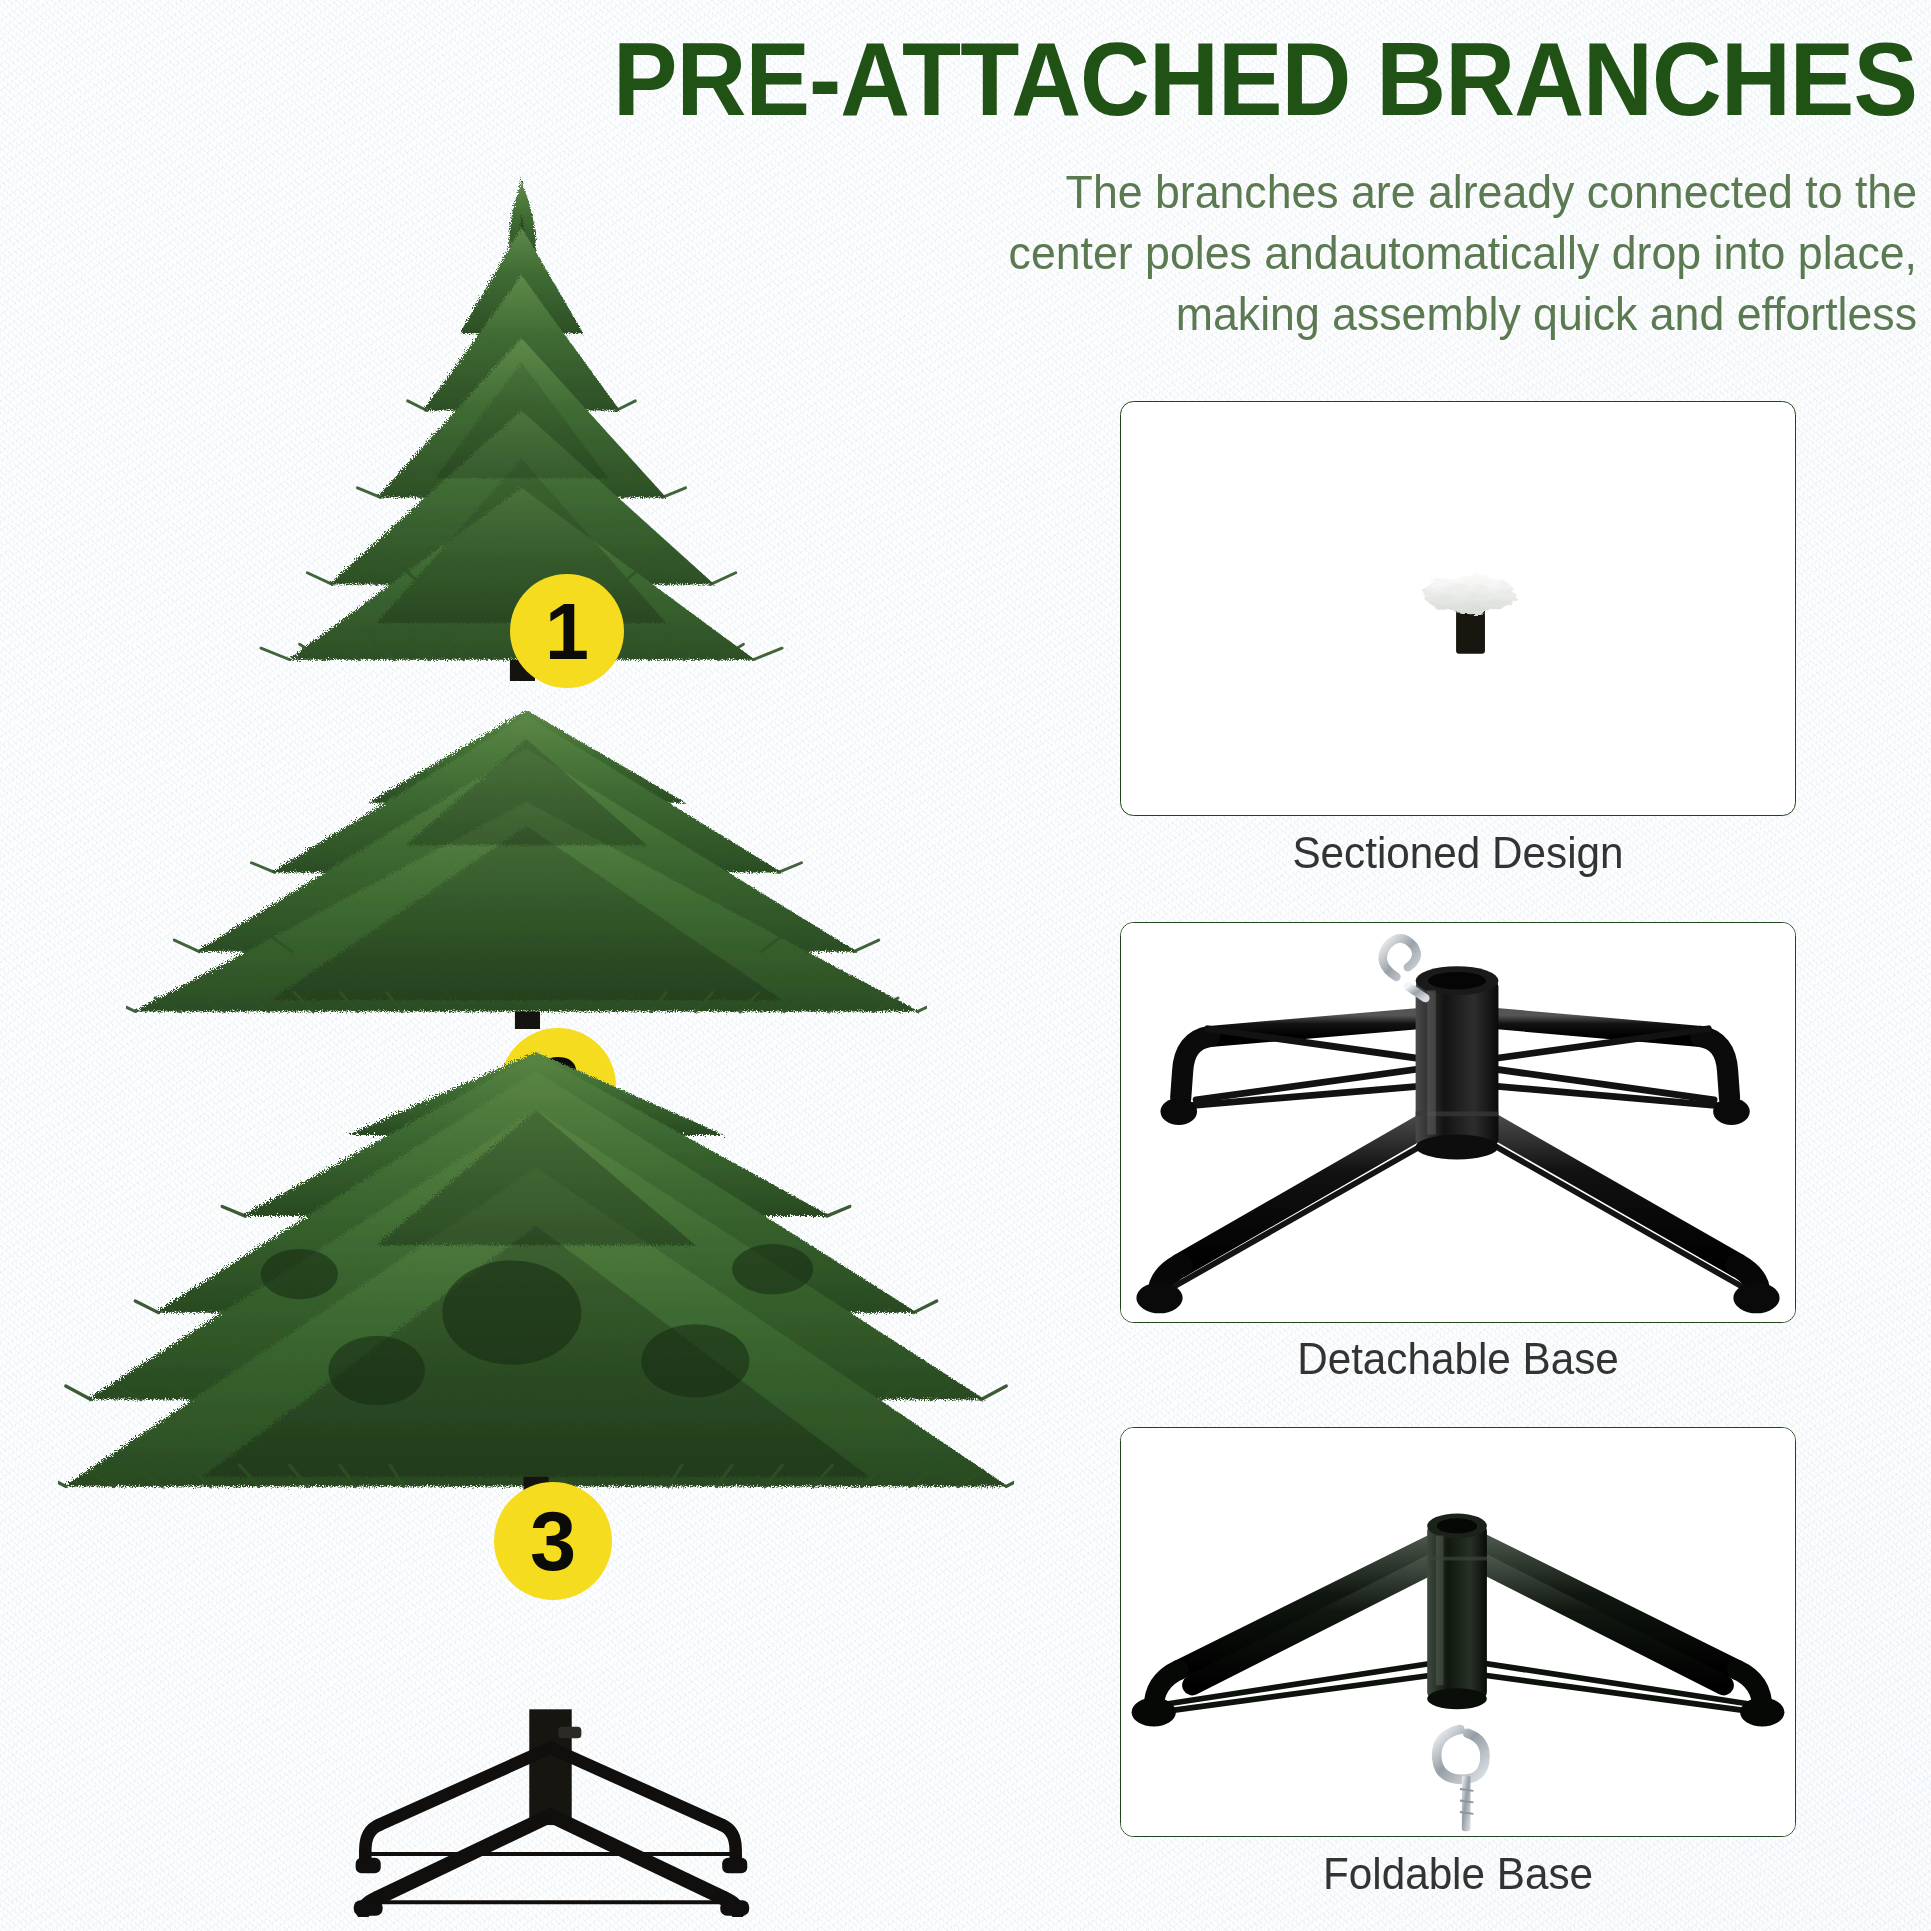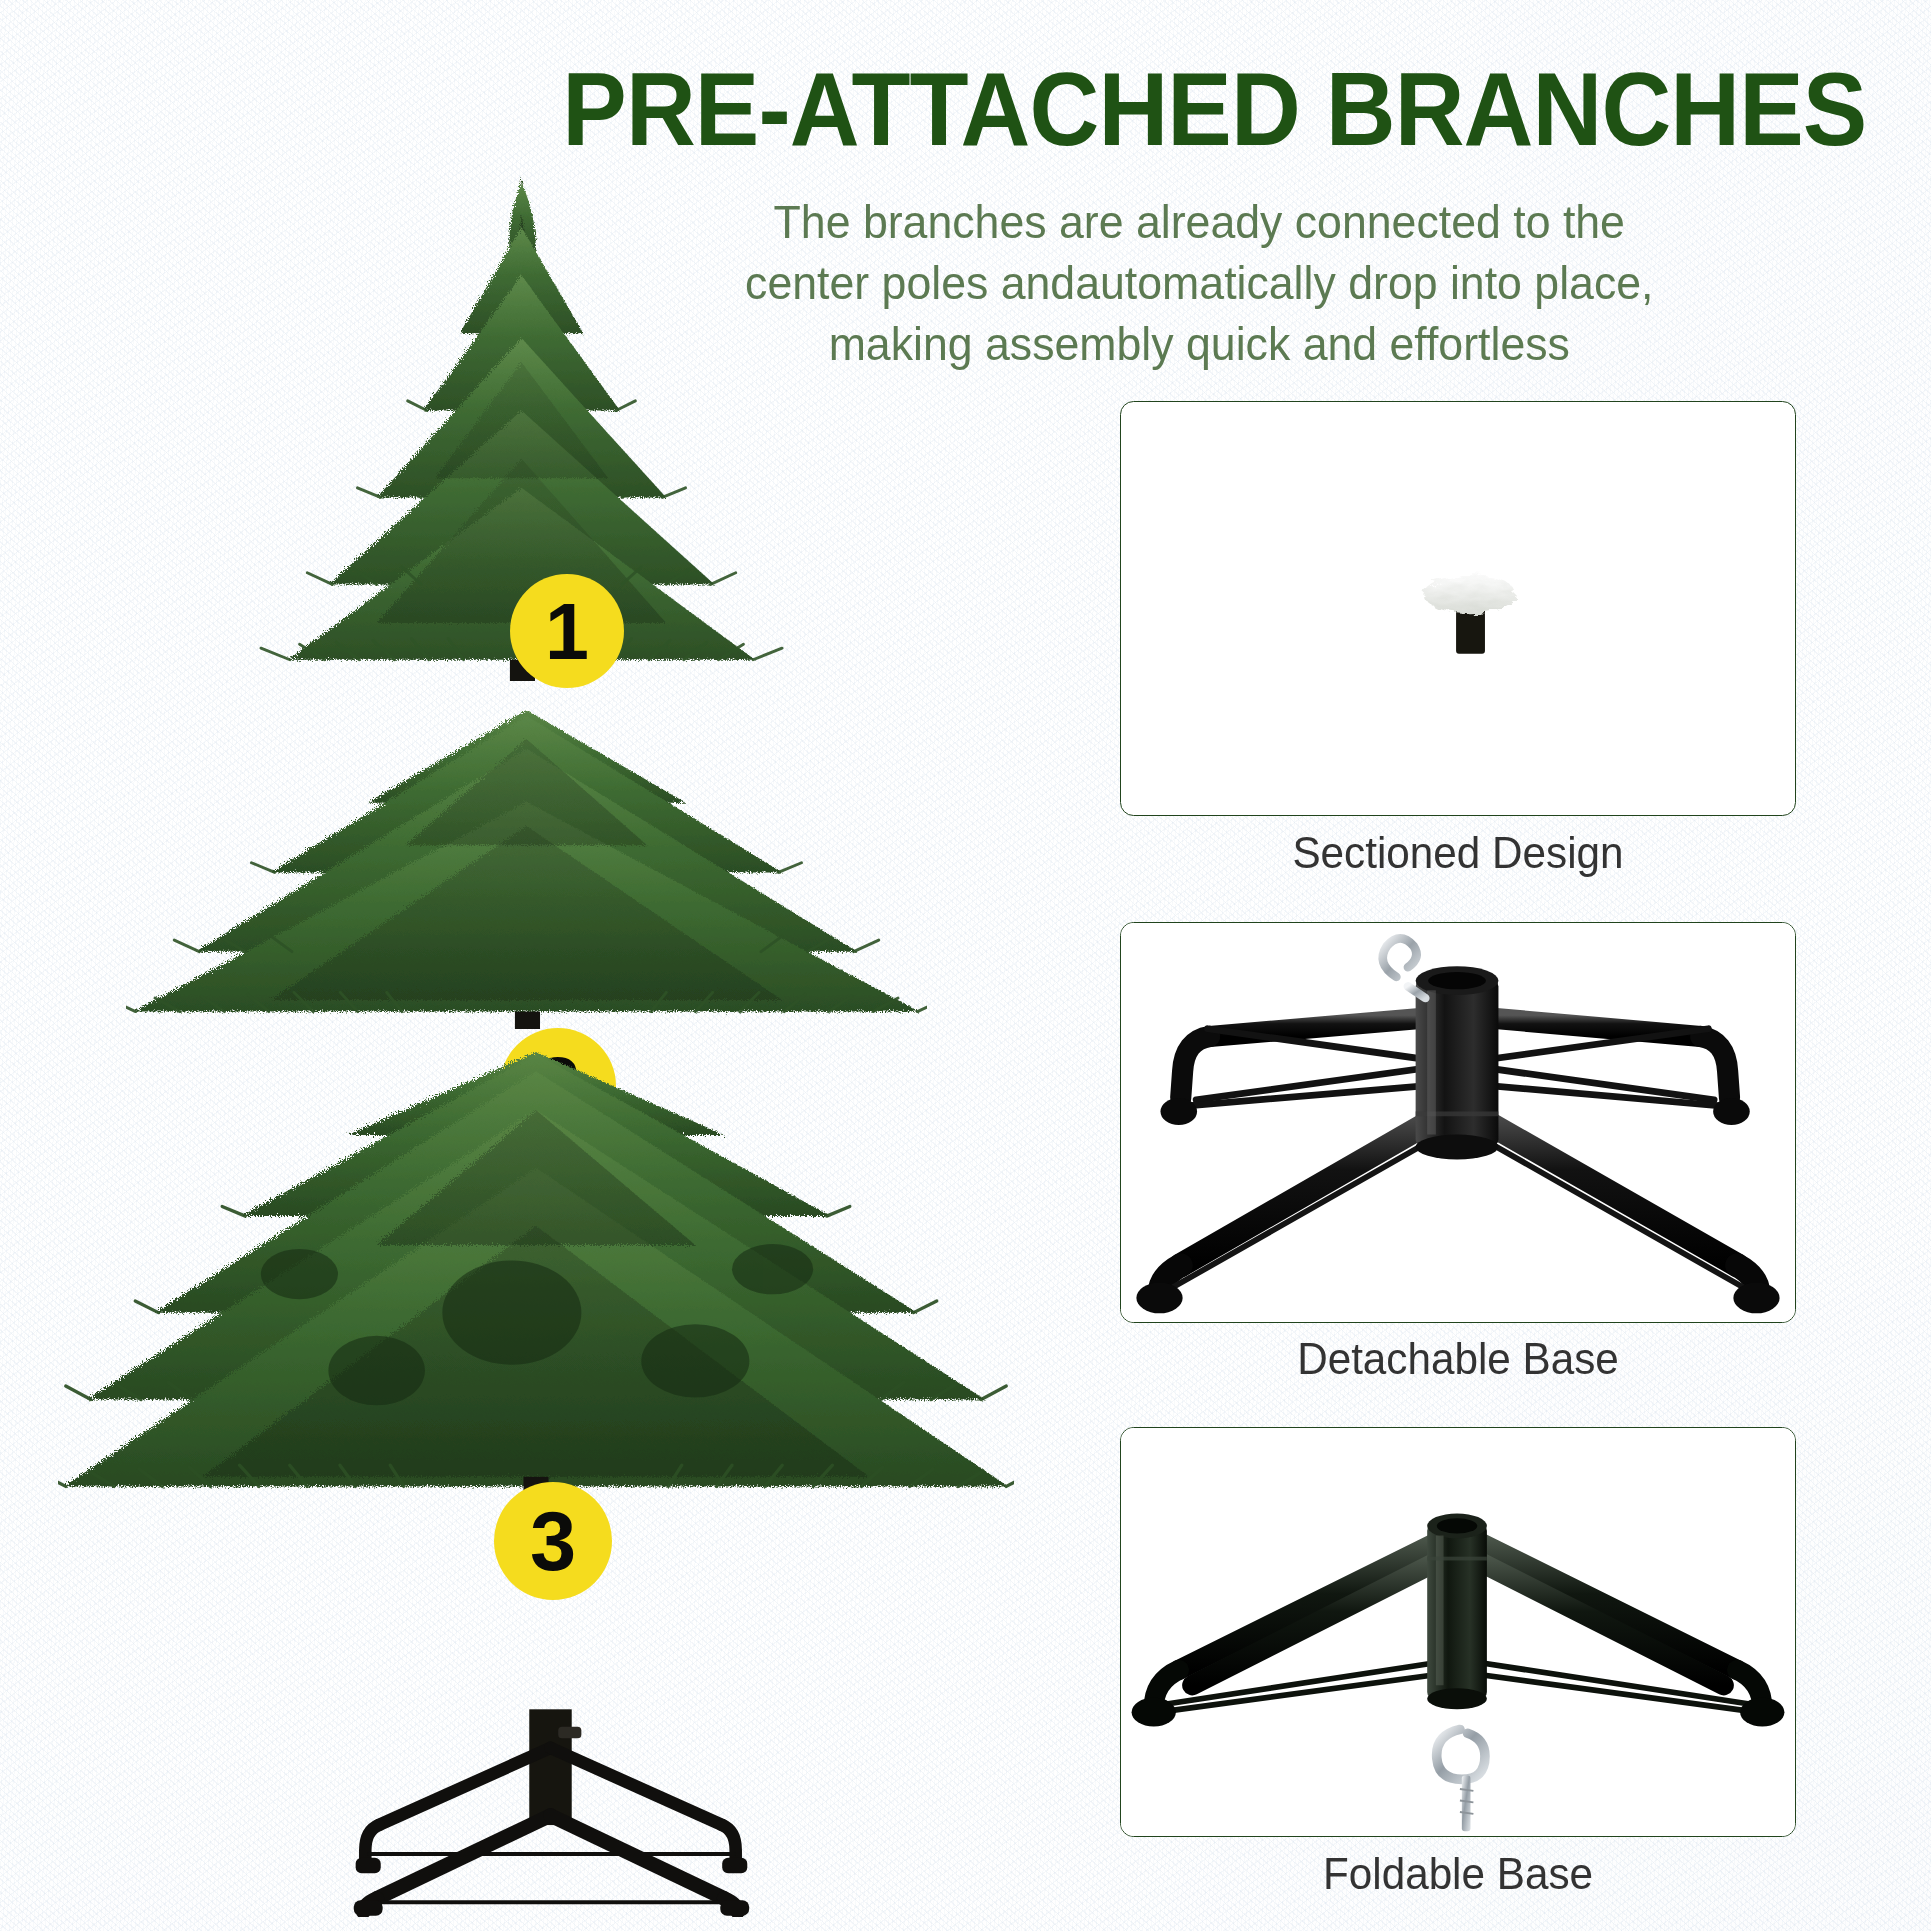--- a/index.html
+++ b/index.html
@@ -27,22 +27,22 @@
     background-image:
       repeating-linear-gradient(42deg, rgba(210,222,234,.30) 0 1px, rgba(255,255,255,0) 1px 4.8px),
       repeating-linear-gradient(-38deg, rgba(205,218,232,.24) 0 1px, rgba(255,255,255,0) 1px 6.8px),
       repeating-linear-gradient(96deg, rgba(214,226,238,.20) 0 1px, rgba(255,255,255,0) 1px 3.9px);
     mix-blend-mode:multiply;
     opacity:.85;
   }
 
   
   #header{
-    position:absolute; left:406px; top:56px; width:1511px;
-    text-align:center;
+    position:absolute; left:406px; top:26px; width:1511px;
+    text-align:right;
   }
   #title{
     font-size:104px;
     font-weight:700;
     letter-spacing:-1px;
     color:#1f5214;
     line-height:1.02;
     transform:scaleX(.93);
     transform-origin:right center;
     white-space:nowrap;

